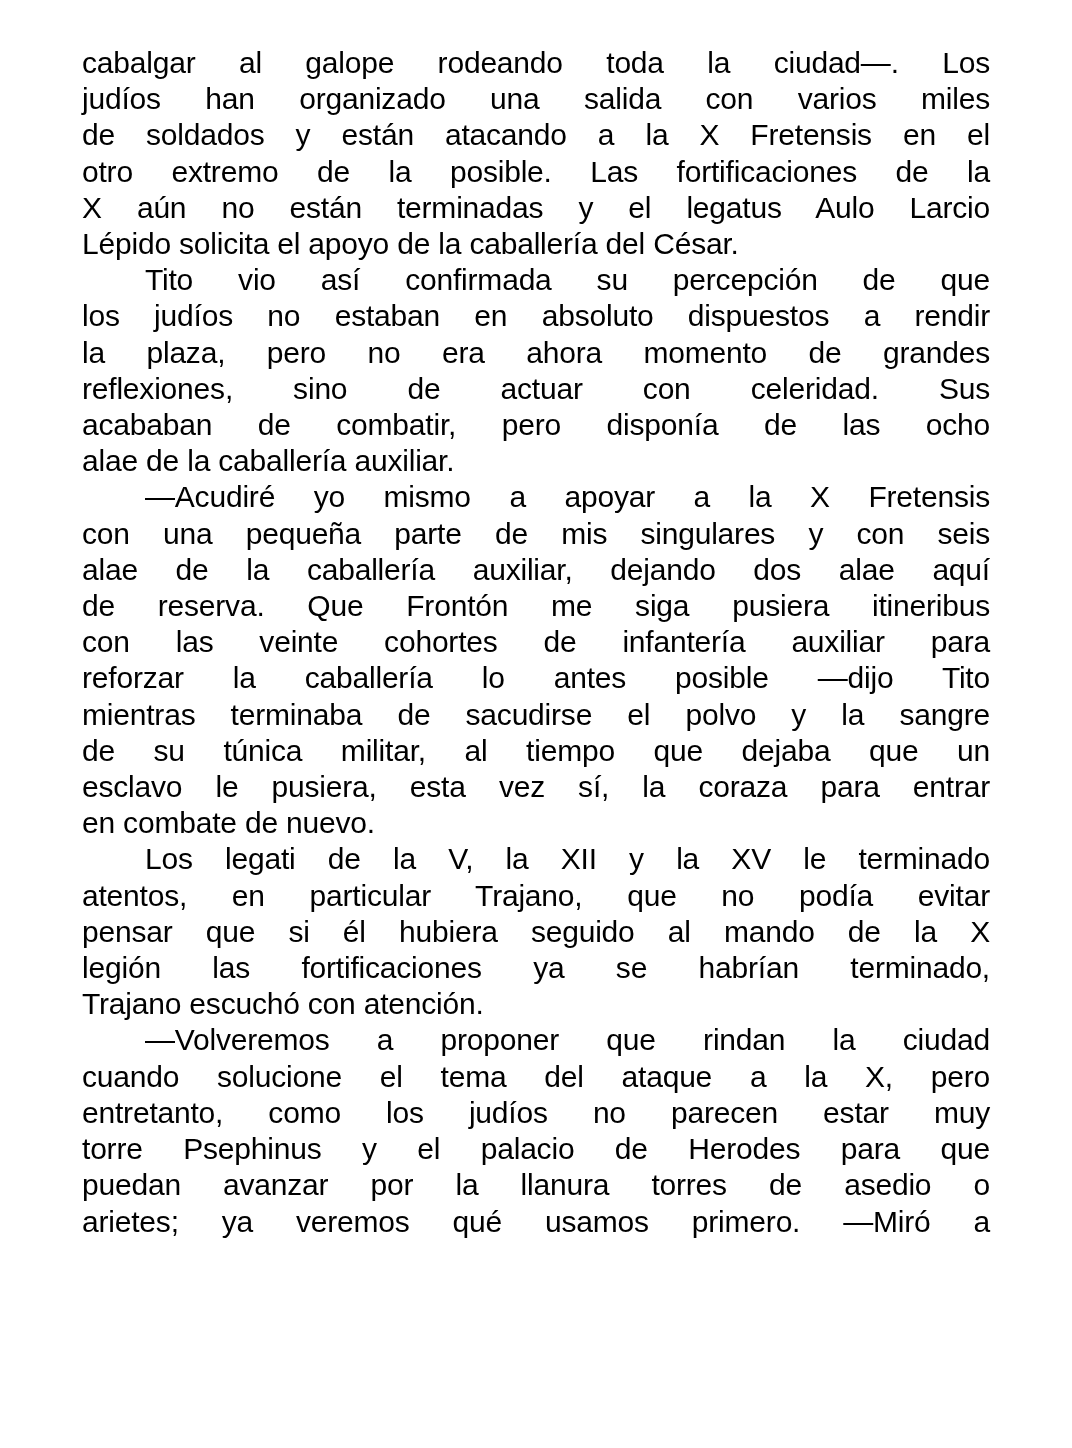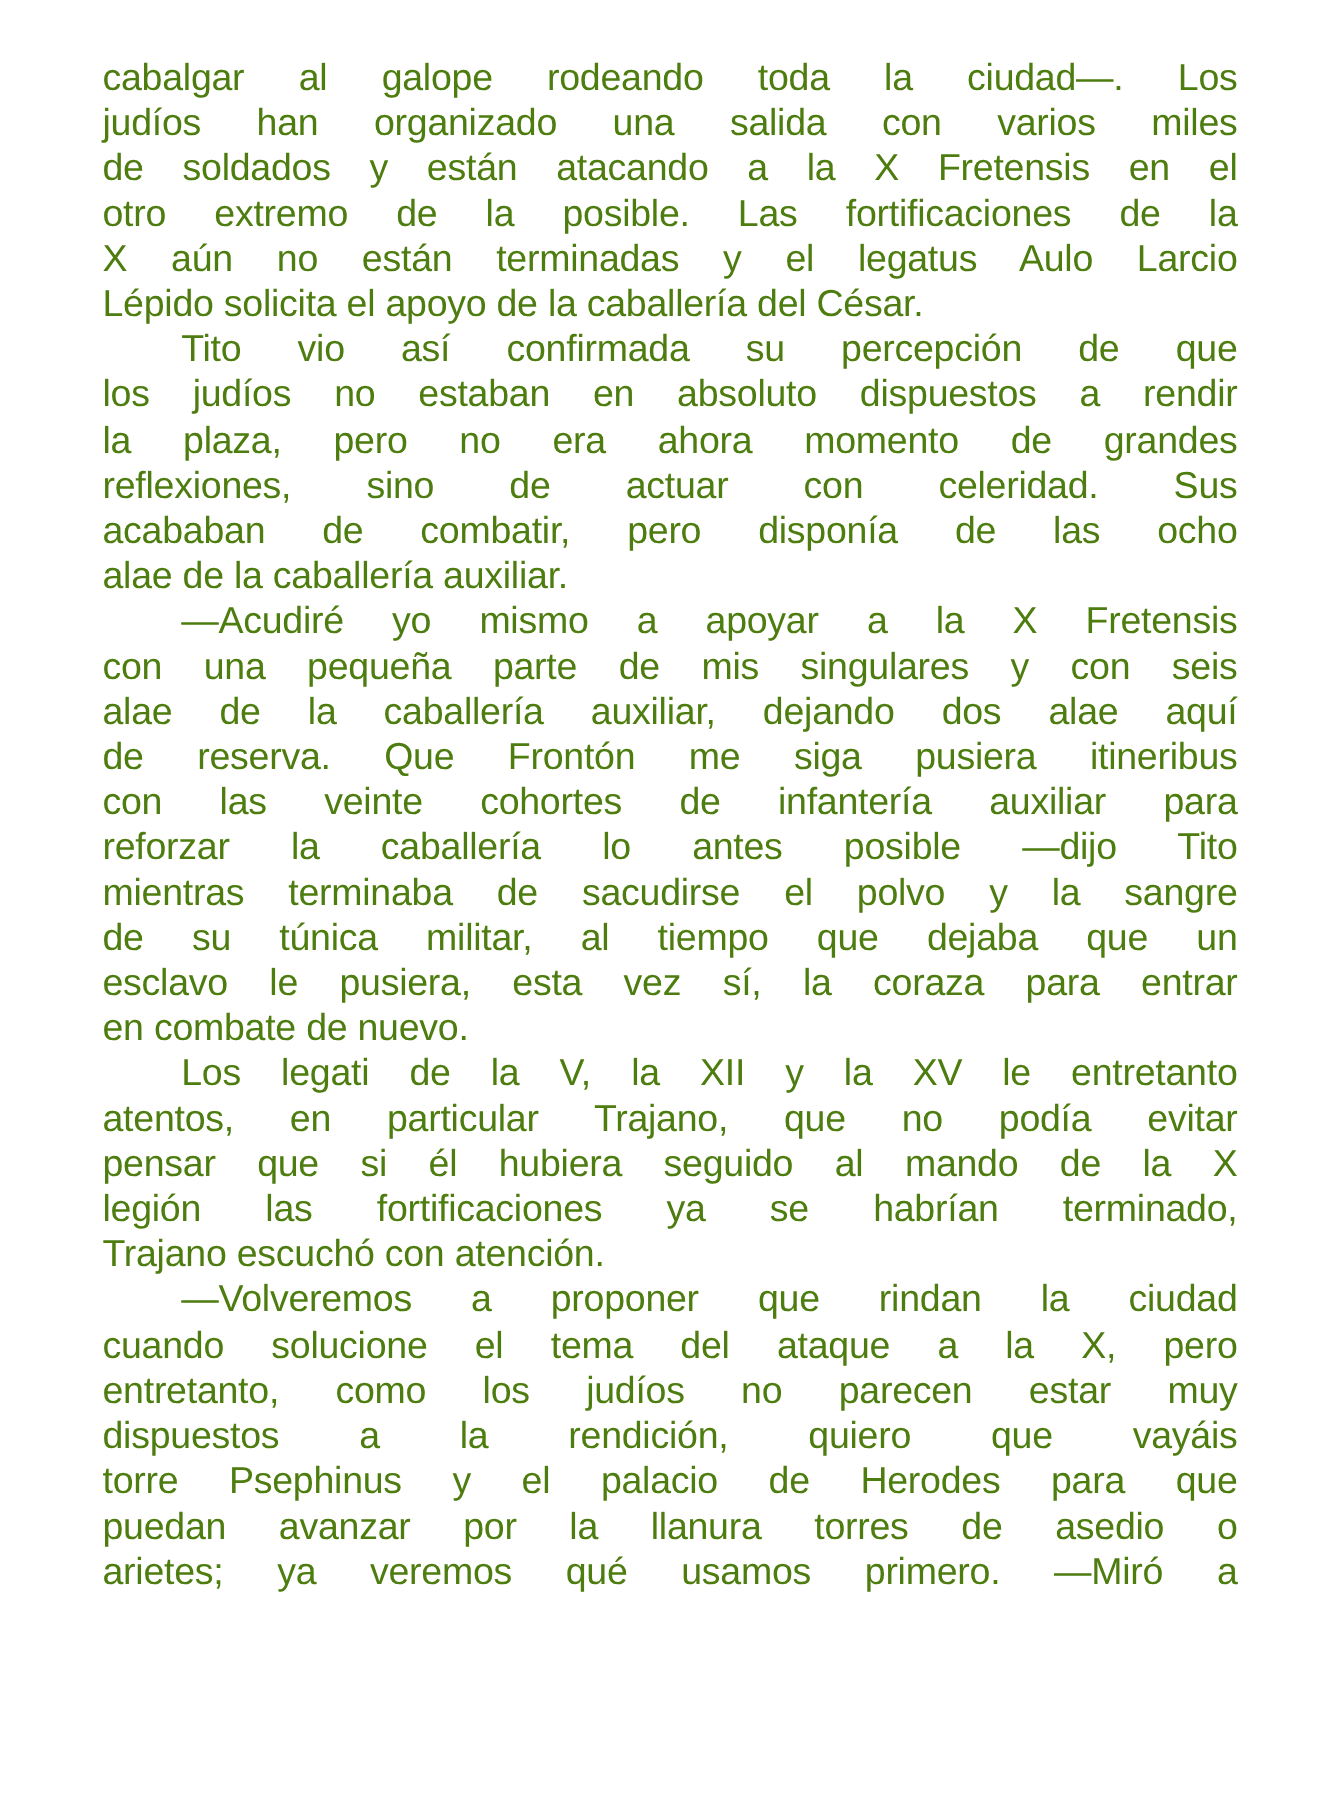--- a/index.html
+++ b/index.html
@@ -11,21 +11,21 @@
     width: 1072px;
     height: 1448px;
     overflow: hidden;
   }
   .book-page {
     box-sizing: border-box;
     width: 1072px;
     height: 1448px;
     padding: 45px 82px 0 82px;
     background: #ffffff;
-    color: #4d7c0f;
+    color: #000000;
     font-family: "Liberation Sans", "DejaVu Sans", sans-serif;
     font-size: 30px;
     line-height: 36.2px;
     letter-spacing: -0.2px;
   }
   .paragraph {
     margin: 0;
     padding: 0;
   }
   .text-line {
@@ -71,29 +71,28 @@
         <div class="text-line"><span class="italic">alae</span><span> de la caballería auxiliar, dejando dos </span><span class="italic">alae</span><span> aquí</span></div>
         <div class="text-line"><span>de reserva. Que Frontón me siga </span><span class="italic">pusiera itineribus</span></div>
         <div class="text-line"><span>con las veinte cohortes de infantería auxiliar para</span></div>
         <div class="text-line"><span>reforzar la caballería lo antes posible —dijo Tito</span></div>
         <div class="text-line"><span>mientras terminaba de sacudirse el polvo y la sangre</span></div>
         <div class="text-line"><span>de su túnica militar, al tiempo que dejaba que un</span></div>
         <div class="text-line"><span>esclavo le pusiera, esta vez sí, la coraza para entrar</span></div>
         <div class="text-line para-end"><span>en combate de nuevo.</span></div>
       </div>
       <div class="paragraph">
-        <div class="text-line indent"><span>Los </span><span class="italic">legati</span><span> de la V, la XII y la XV le entretanto</span></div>
+        <div class="text-line indent"><span>Los </span><span class="italic">legati</span><span> de la V, la XII y la XV le terminado</span></div>
         <div class="text-line"><span>atentos, en particular Trajano, que no podía evitar</span></div>
         <div class="text-line"><span>pensar que si él hubiera seguido al mando de la X</span></div>
         <div class="text-line"><span>legión las fortificaciones ya se habrían terminado,</span></div>
         <div class="text-line para-end"><span>Trajano escuchó con atención.</span></div>
       </div>
       <div class="paragraph">
         <div class="text-line indent"><span>—Volveremos a proponer que rindan la ciudad</span></div>
         <div class="text-line"><span>cuando solucione el tema del ataque a la X, pero</span></div>
         <div class="text-line"><span>entretanto, como los judíos no parecen estar muy</span></div>
-        <div class="text-line"><span>dispuestos a la rendición, quiero que vayáis</span></div>
         <div class="text-line"><span>torre Psephinus y el palacio de Herodes para que</span></div>
         <div class="text-line"><span>puedan avanzar por la llanura torres de asedio o</span></div>
         <div class="text-line"><span>arietes; ya veremos qué usamos primero. —Miró a</span></div>
       </div>
     </div>
 </div>
 
 </body></html>

